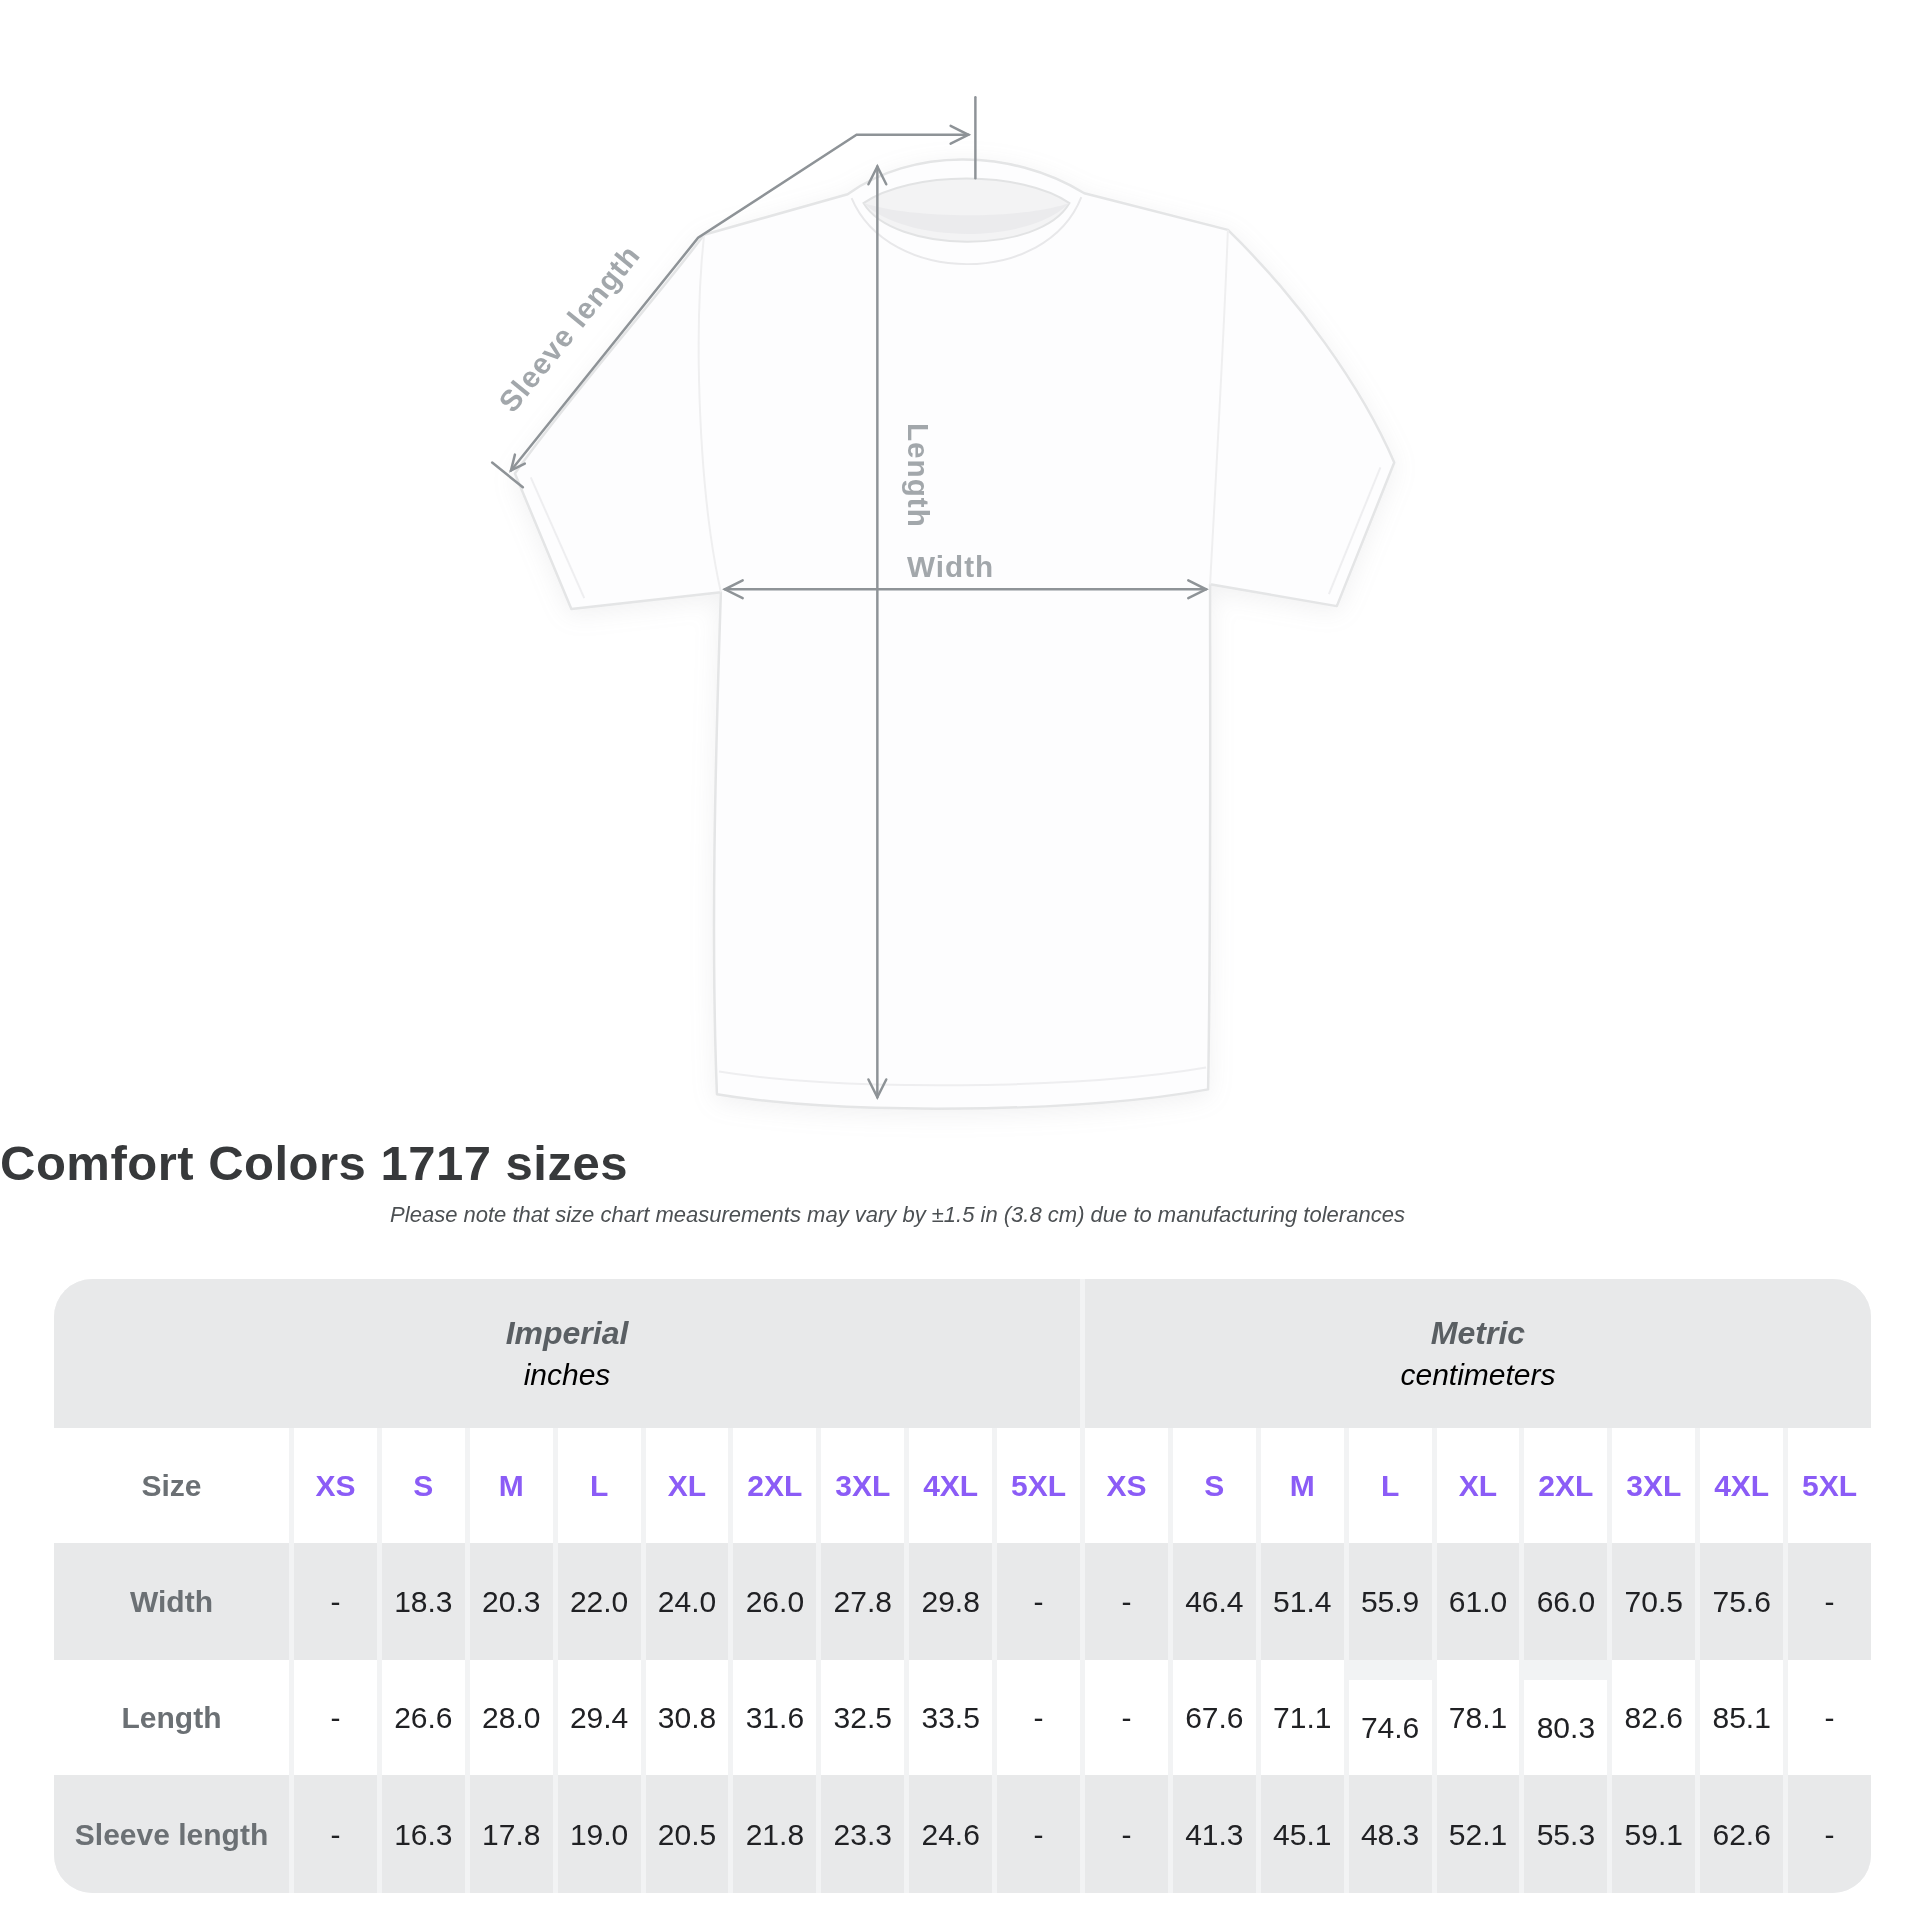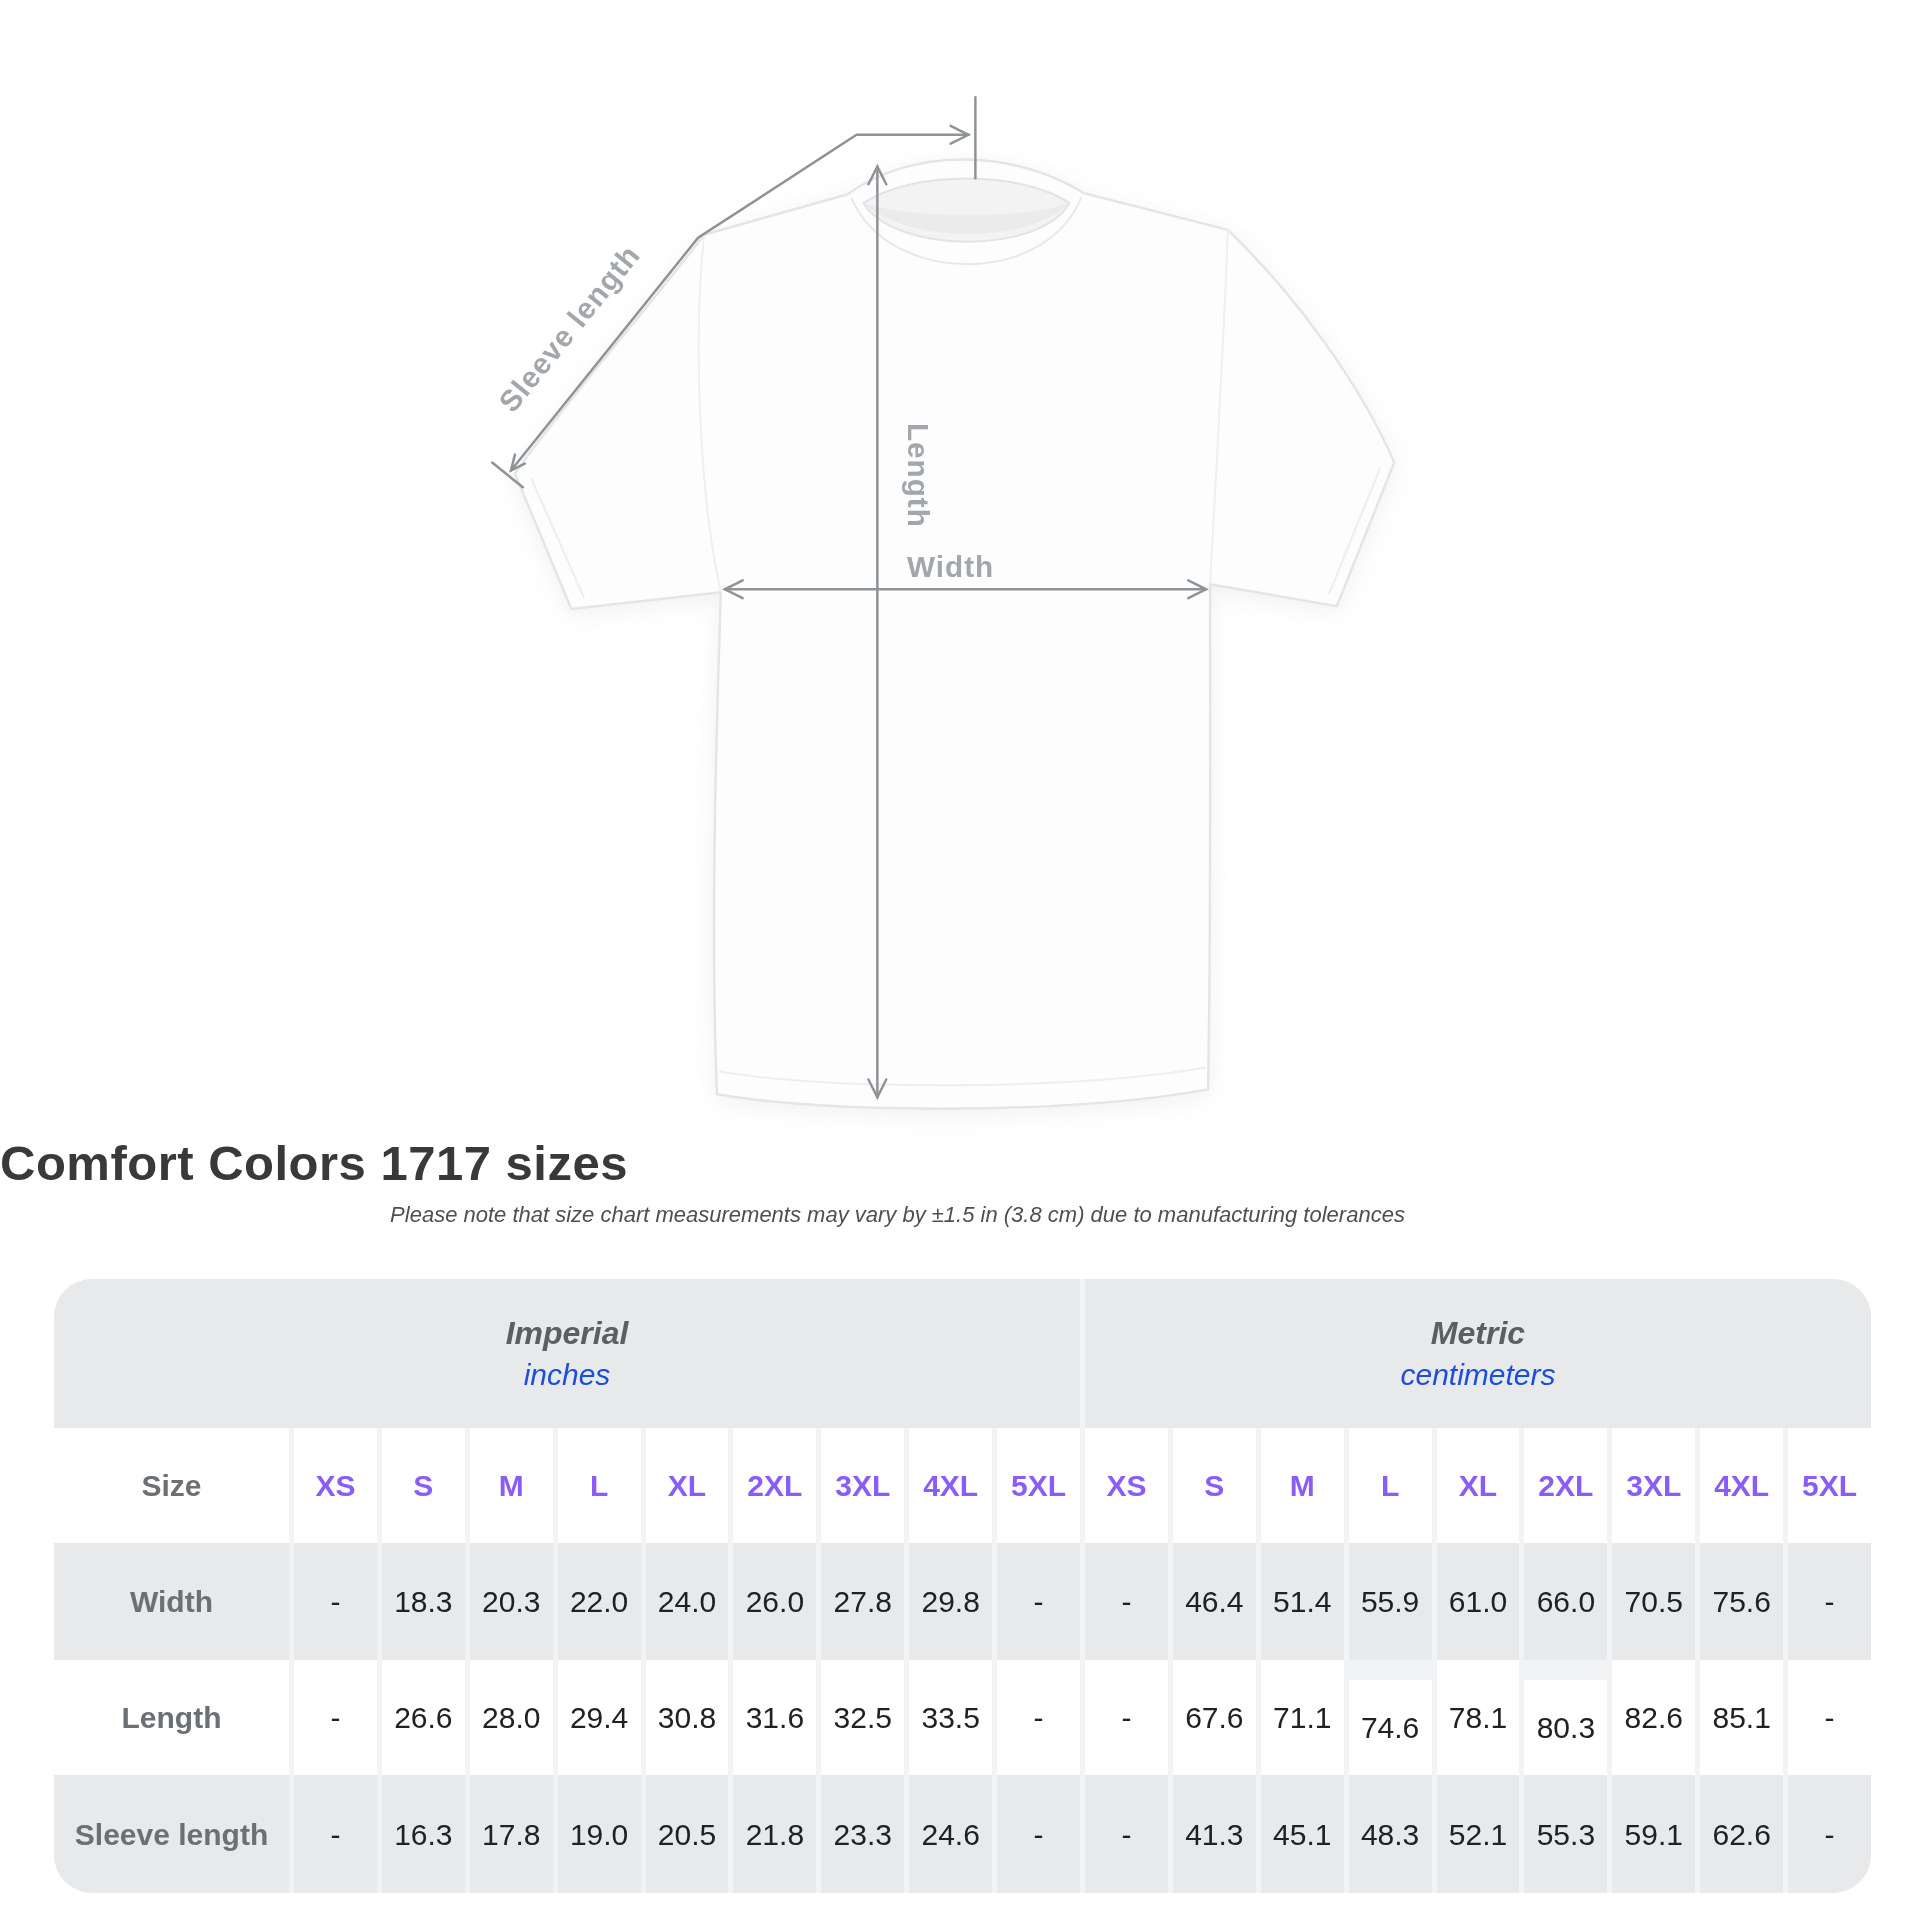--- a/index.html
+++ b/index.html
@@ -30,21 +30,21 @@
     grid-template-rows:149px 115px 117px 115px 119px;
     column-gap:5px;row-gap:0;
   }
   .cell{display:flex;align-items:center;justify-content:center;}
   .row-grey{background:#e8e9ea;}
   .row-white{background:#ffffff;}
   .group-cell{background:#e8e9ea;flex-direction:column;gap:6px;}
   .group-imperial{grid-row:1;grid-column:1 / span 10;}
   .group-metric{grid-row:1;grid-column:11 / -1;}
   .group-label{font-size:32px;font-weight:bold;font-style:italic;color:#5a5f63;}
-  .group-unit{font-size:30px;font-style:italic;color:#1d4ed8;margin-top:0;}
+  .group-unit{font-size:30px;font-style:italic;color:#000000;margin-top:0;}
   .label-cell{font-size:30px;font-weight:bold;color:#6b7074;}
   .size-head{font-size:30px;font-weight:bold;color:#8b5cf6;}
   .value{font-size:30px;color:#202124;}
 </style>
 </head>
 <body>
 
 <div class="diagram-wrap">
   <svg width="1927" height="1238" viewBox="0 0 1946 1250" xmlns="http://www.w3.org/2000/svg">
 

